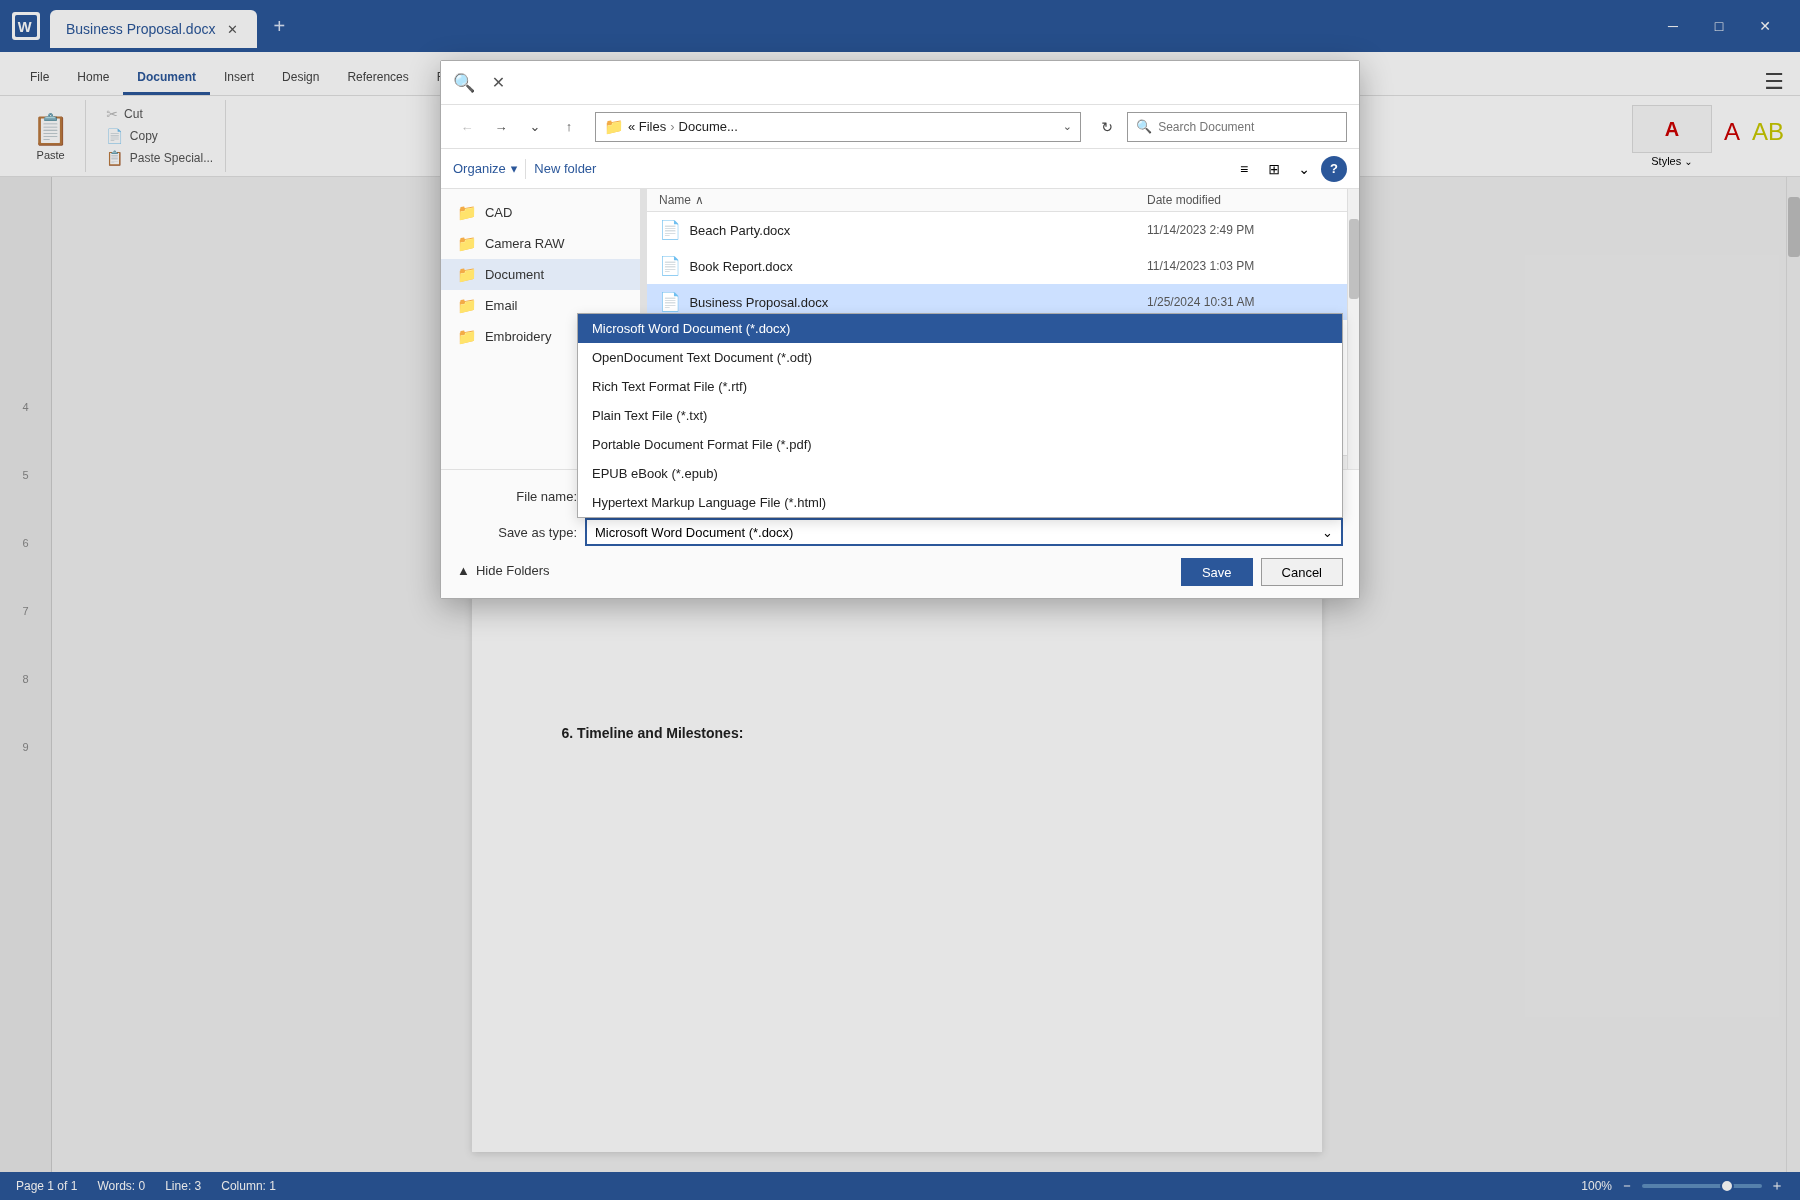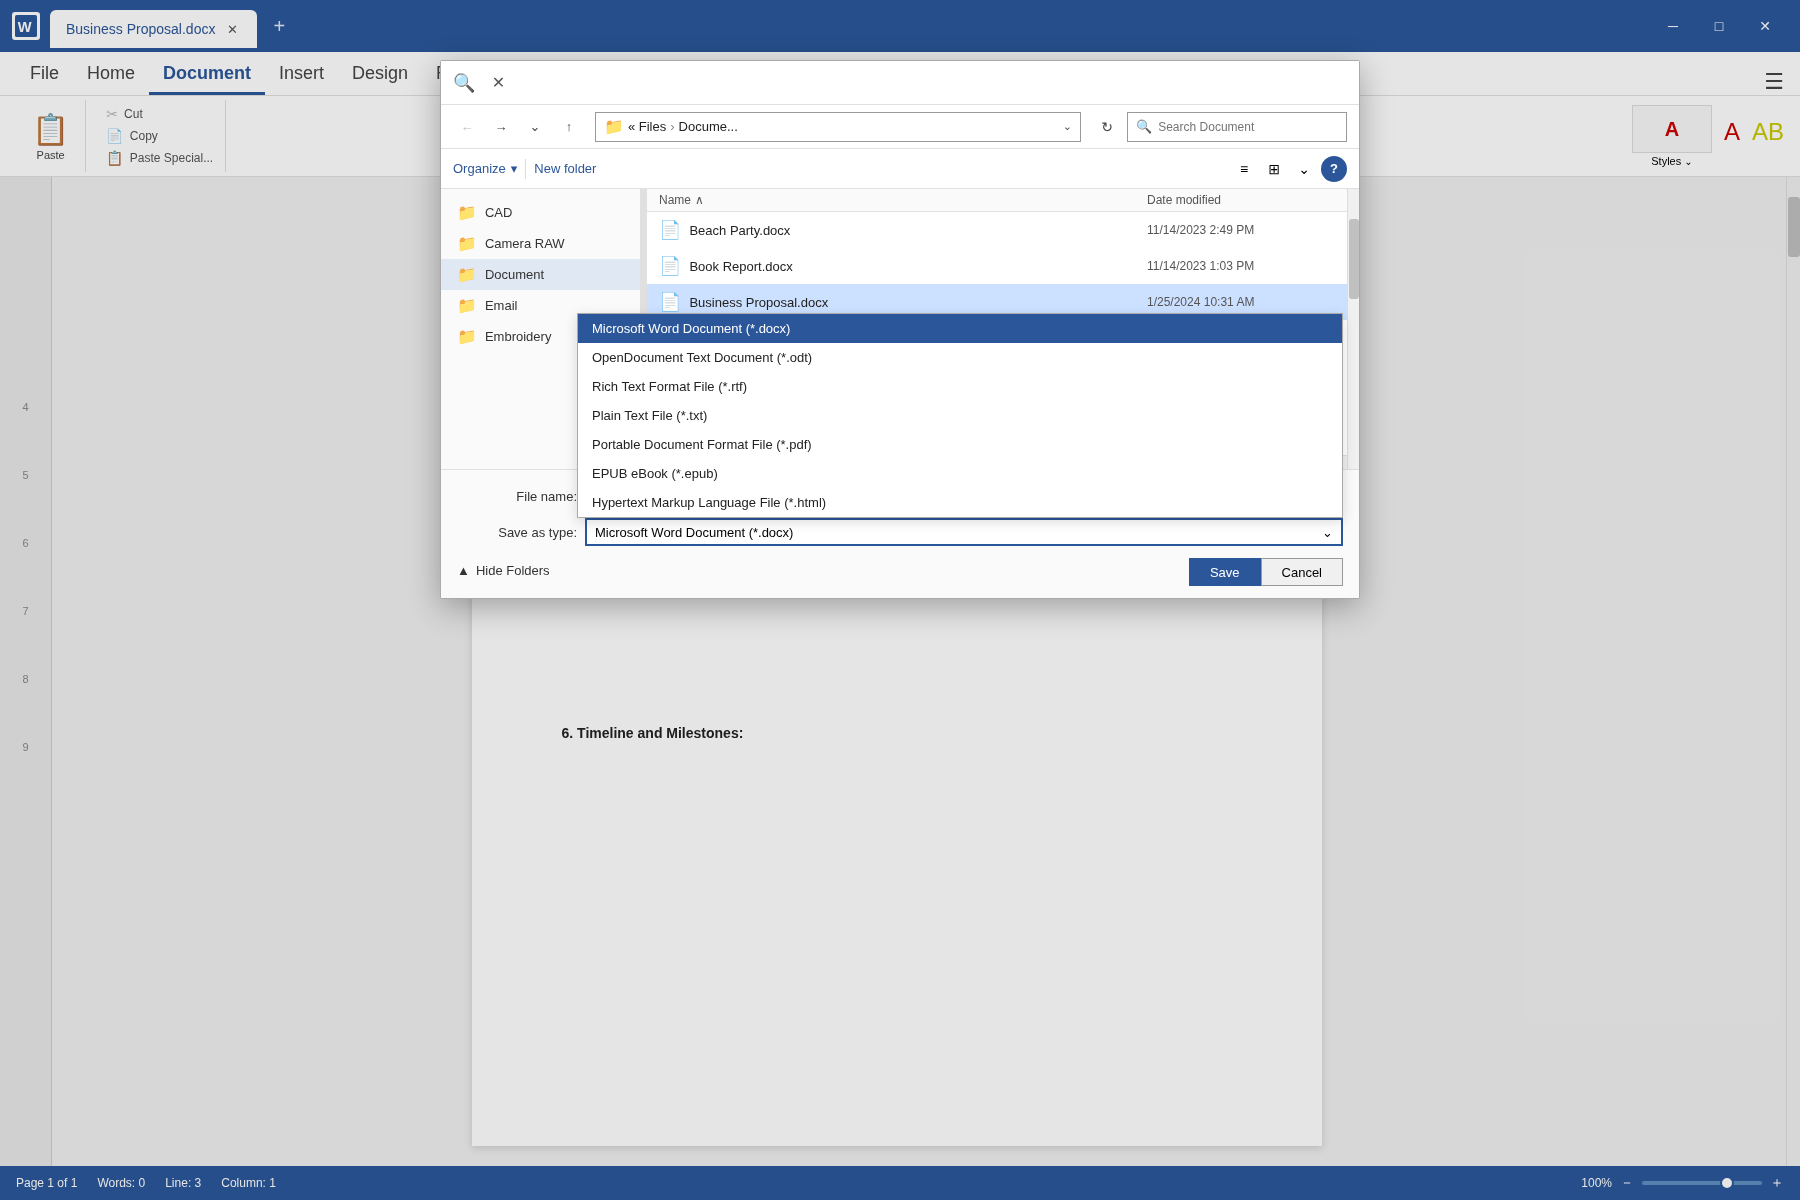--- a/index.html
+++ b/index.html
@@ -15,21 +15,21 @@
     .tab-active { background: #fff; color: #2b579a; padding: 6px 16px; border-radius: 6px 6px 0 0; font-size: 14px; display: flex; align-items: center; gap: 8px; height: 38px; margin-top: 6px; }
     .tab-close { width: 18px; height: 18px; display: flex; align-items: center; justify-content: center; border-radius: 3px; cursor: pointer; font-size: 13px; color: #555; }
     .tab-add { width: 32px; height: 32px; display: flex; align-items: center; justify-content: center; color: #dce6f7; font-size: 20px; margin-left: 6px; cursor: pointer; }
     .title-bar-spacer { flex: 1; }
     .title-bar-controls { display: flex; gap: 0; }
     .title-btn { width: 46px; height: 36px; display: flex; align-items: center; justify-content: center; color: white; font-size: 14px; cursor: pointer; }
 
     
     .ribbon { background: #fff; border-bottom: 1px solid #e0e0e0; flex-shrink: 0; }
     .ribbon-tabs { display: flex; height: 44px; align-items: flex-end; padding: 0 16px; border-bottom: 1px solid #e0e0e0; }
-    .ribbon-tab { padding: 8px 14px; font-size: 18px; color: #444; cursor: pointer; border-bottom: 3px solid transparent; }
+    .ribbon-tab { padding: 8px 14px; font-size: 12px; color: #444; cursor: pointer; border-bottom: 3px solid transparent; }
     .ribbon-tab.active { color: #2b579a; font-weight: 700; border-bottom: 3px solid #2b579a; }
     .ribbon-content { height: 80px; display: flex; align-items: center; padding: 0 16px; gap: 8px; }
     .ribbon-group { display: flex; flex-direction: column; align-items: center; padding: 4px 8px; border-right: 1px solid #e0e0e0; height: 72px; justify-content: center; }
     .paste-btn { display: flex; flex-direction: column; align-items: center; gap: 2px; cursor: pointer; padding: 4px 8px; }
     .small-btns { display: flex; flex-direction: column; gap: 2px; }
     .small-btn { display: flex; align-items: center; gap: 6px; font-size: 12px; color: #555; cursor: pointer; padding: 2px 4px; }
     .ribbon-right { margin-left: auto; display: flex; align-items: center; gap: 12px; }
     .styles-area { display: flex; flex-direction: column; align-items: center; }
     .styles-box { width: 80px; height: 48px; border: 1px solid #ddd; display: flex; align-items: center; justify-content: center; font-size: 12px; background: #f8f8f8; }
 
@@ -38,21 +38,21 @@
 
     
     .doc-area { flex: 1; background: #f0f0f0; overflow: hidden; position: relative; display: flex; flex-direction: column; }
     .doc-scroll { flex: 1; overflow-y: auto; display: flex; justify-content: center; padding: 20px 0; position: relative; }
     .doc-page { width: 850px; background: white; box-shadow: 0 2px 8px rgba(0,0,0,0.15); min-height: 900px; padding: 80px 90px; position: relative; }
     .doc-text { font-size: 14px; line-height: 1.6; color: #222; }
     .doc-heading { font-size: 14px; font-weight: 700; margin-top: 18px; }
     .doc-para { margin-top: 8px; }
 
     
-    .status-bar { height: 34px; background: #2b579a; display: flex; align-items: center; padding: 0 16px; color: white; font-size: 12px; gap: 20px; flex-shrink: 0; }
+    .status-bar { height: 28px; background: #2b579a; display: flex; align-items: center; padding: 0 16px; color: white; font-size: 12px; gap: 20px; flex-shrink: 0; }
     .status-right { margin-left: auto; display: flex; align-items: center; gap: 8px; }
     .zoom-slider { width: 120px; height: 4px; background: #6090c0; border-radius: 2px; position: relative; }
     .zoom-thumb { width: 14px; height: 14px; background: #fff; border-radius: 50%; position: absolute; top: -5px; left: 65%; border: 2px solid #2b579a; }
 
     
     .dialog-overlay { position: absolute; top: 0; left: 0; width: 100%; height: 100%; background: rgba(0,0,0,0.1); z-index: 100; display: flex; align-items: flex-start; justify-content: center; padding-top: 60px; }
     .save-dialog { background: #fff; width: 920px; border: 1px solid #aaa; box-shadow: 0 8px 32px rgba(0,0,0,0.3); display: flex; flex-direction: column; position: relative; border-radius: 2px; }
 
     
     .dialog-titlebar { background: #fff; height: 44px; display: flex; align-items: center; padding: 0 12px; border-bottom: 1px solid #e0e0e0; }
@@ -392,21 +392,21 @@
             <div class="type-option">EPUB eBook (*.epub)</div>
             <div class="type-option">Hypertext Markup Language File (*.html)</div>
           </div>
         </div>
 
         <div style="display:flex;align-items:center;margin-top:8px;">
           <div class="footer-hide">
             <span>▲</span>
             <span>Hide Folders</span>
           </div>
-          <div class="footer-action-row" style="margin-left:auto;gap:0;display:flex;">
+          <div class="footer-action-row" style="margin-left:auto;gap:8px;display:flex;">
             <button class="action-btn primary">Save</button>
             <button class="action-btn">Cancel</button>
           </div>
         </div>
       </div>
 
     </div>
   </div>
 
 </div>

